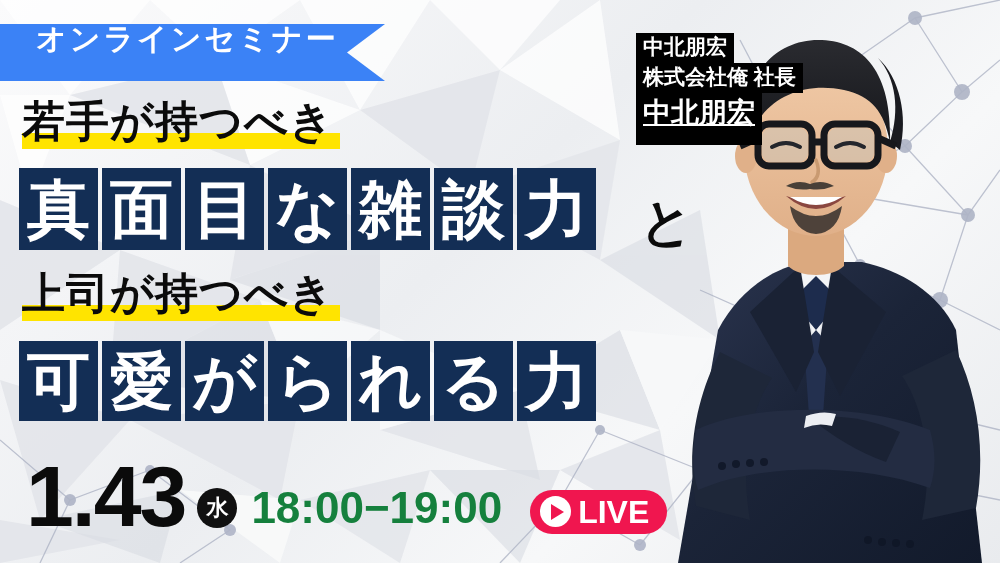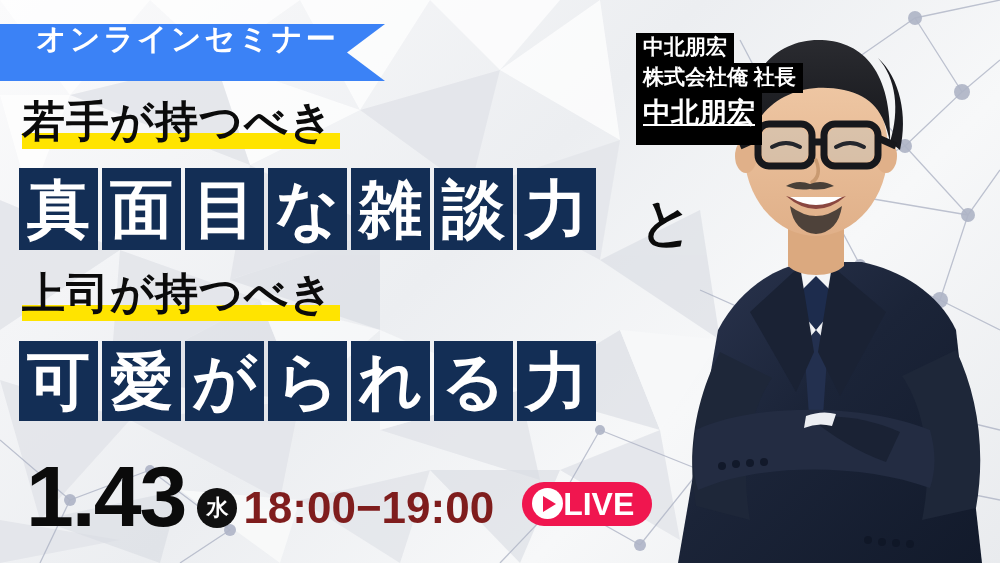--- a/index.html
+++ b/index.html
@@ -71,27 +71,27 @@
     font-size:86px;font-weight:bold;color:#0b0b0b;line-height:0.86;
     letter-spacing:-2px;
   }
   .dow{
     width:40px;height:40px;border-radius:50%;background:#111111;
     display:flex;align-items:center;justify-content:center;
     color:#ffffff;font-size:22px;font-weight:bold;line-height:1;
     margin-left:12px;margin-bottom:6px;
   }
   .time{
-    font-size:44px;font-weight:bold;color:#7f1d1d;line-height:1;
-    margin-left:6px;margin-bottom:4px;letter-spacing:0px;white-space:nowrap;
+    font-size:44px;font-weight:bold;color:#15803d;line-height:1;
+    margin-left:14px;margin-bottom:4px;letter-spacing:0px;white-space:nowrap;
   }
   .live{
-    display:flex;align-items:center;
+    display:flex;align-items:center;gap:7px;
     background:#F0164F;border-radius:26px;
-    padding:6px 18px 6px 10px;margin-left:28px;margin-bottom:8px;
+    padding:6px 18px 6px 10px;margin-left:28px;
   }
   .live-play{
     width:31px;height:31px;border-radius:50%;background:#ffffff;
     display:flex;align-items:center;justify-content:center;flex:0 0 auto;
   }
   .live-play i{
     display:block;width:0;height:0;margin-left:4px;
     border-left:13px solid #F0164F;
     border-top:8px solid transparent;
     border-bottom:8px solid transparent;

